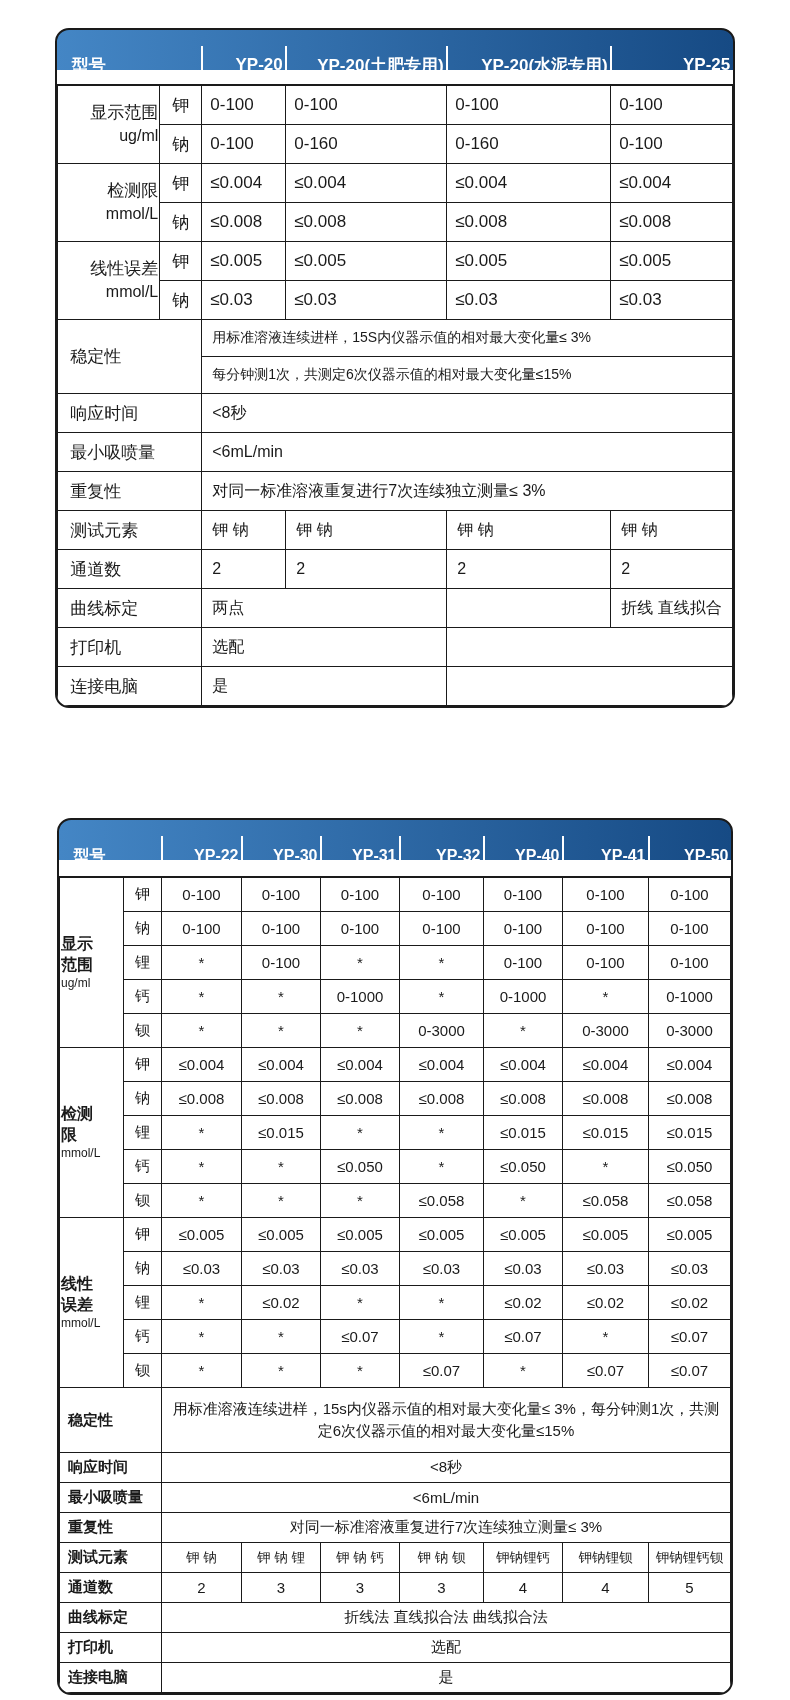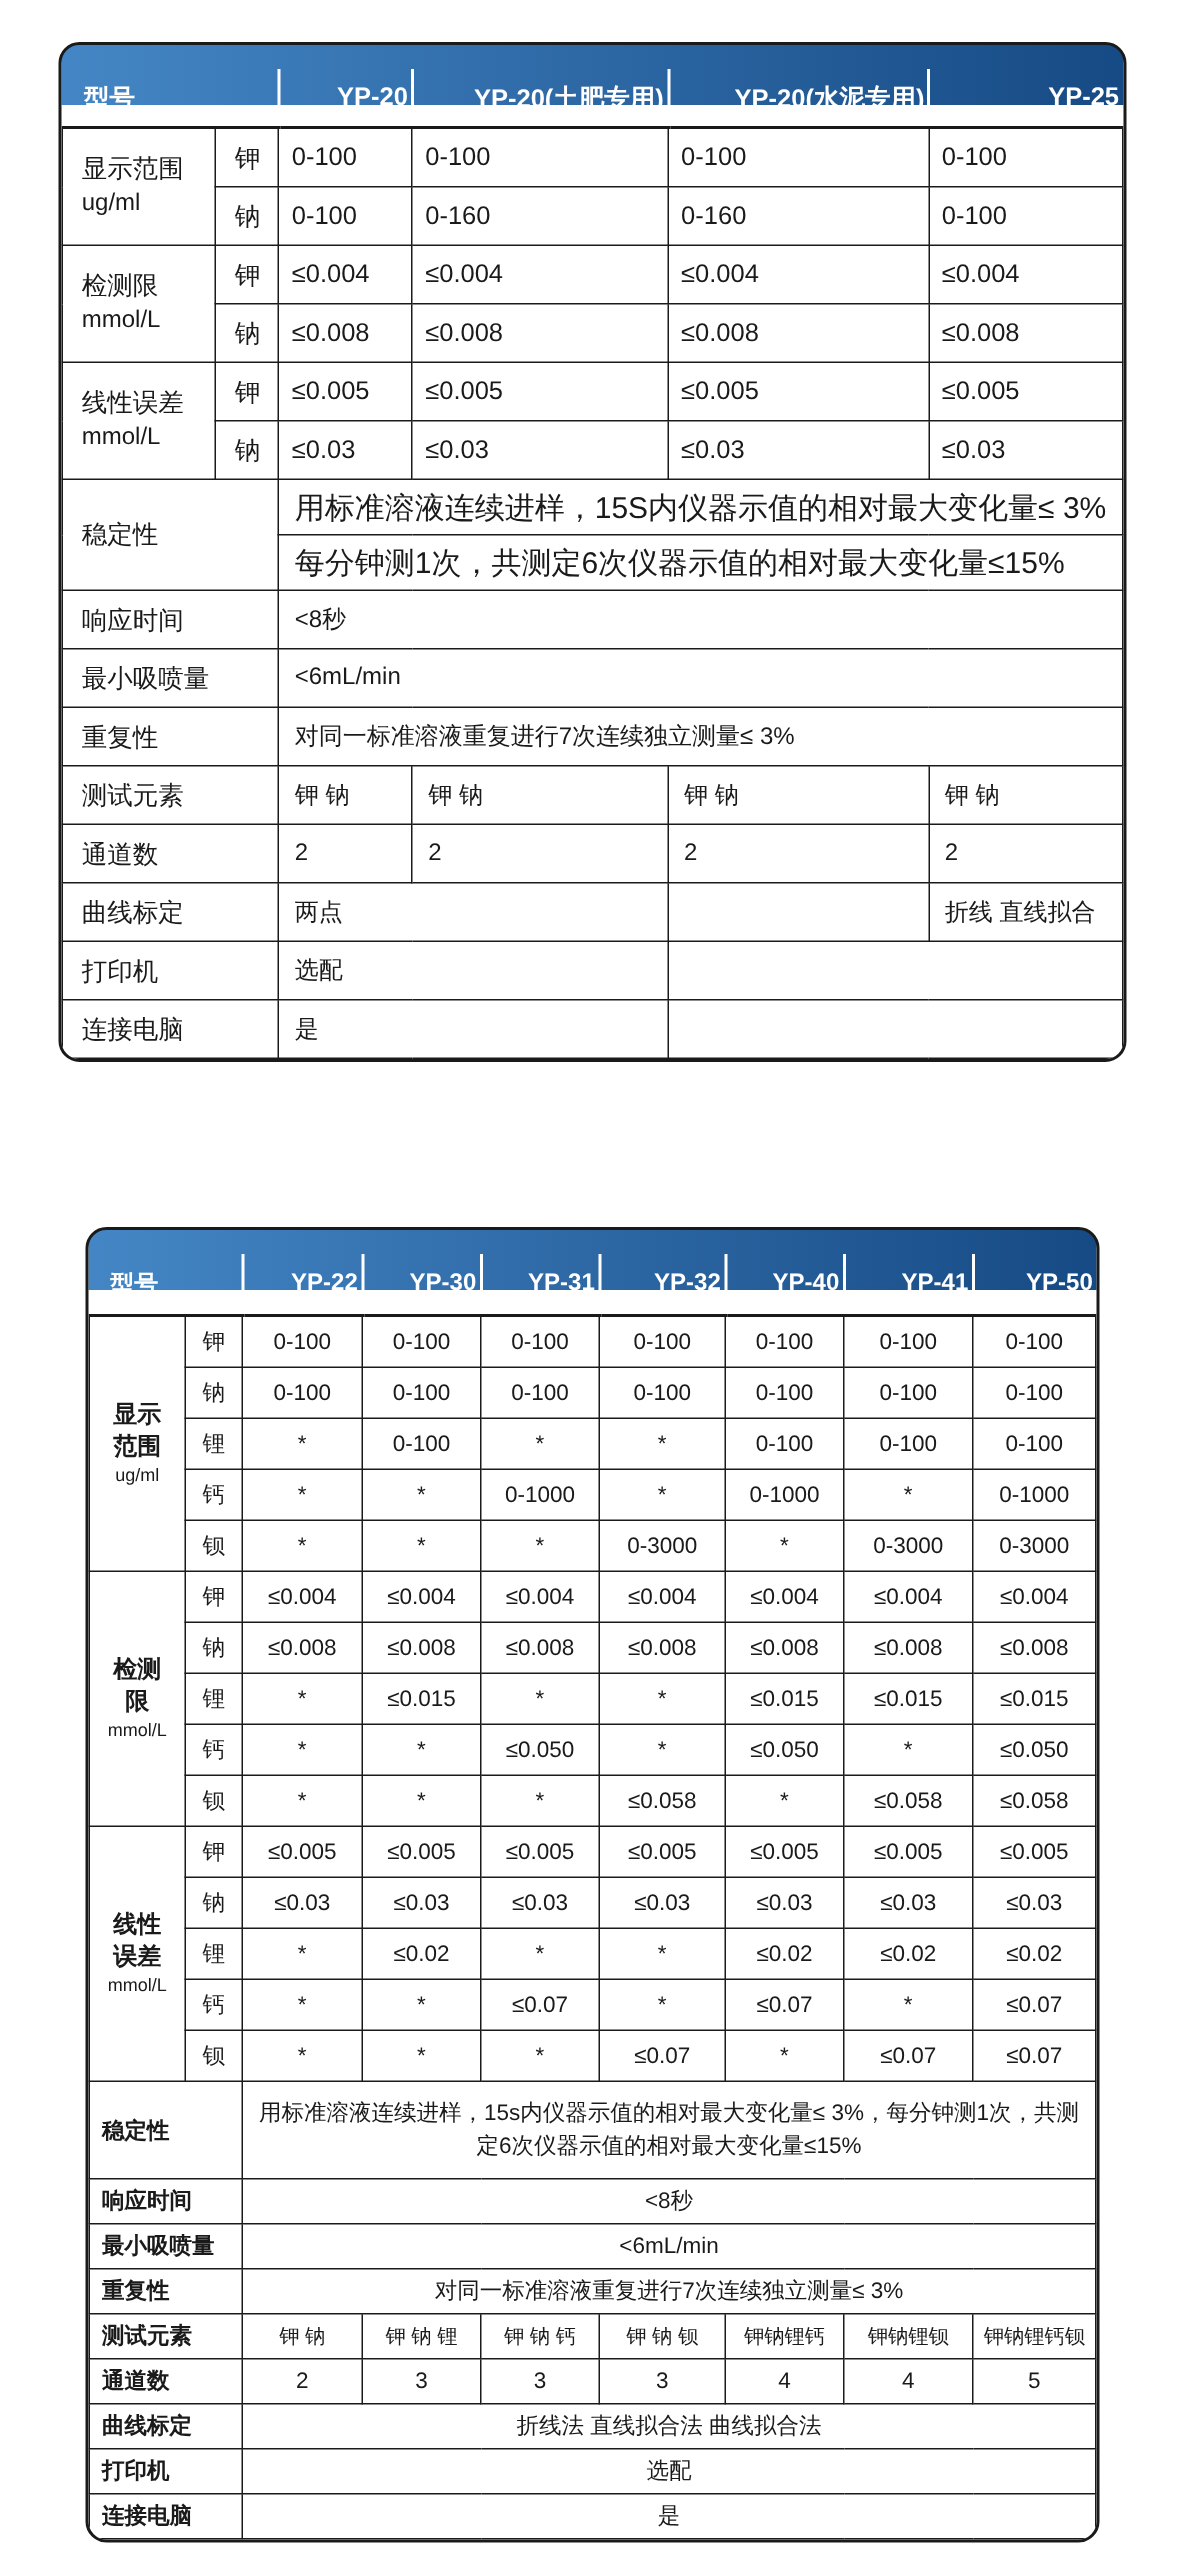--- a/index.html
+++ b/index.html
@@ -28,31 +28,31 @@
   table.spec th + th{border-left:2px solid #ffffff;}
   table.spec th.corner{text-align:left;padding-left:14px;}
   table.spec td{
     border:1.5px solid #1a1a1a;
     vertical-align:middle;
     overflow:hidden;
   }
   
   .t1 th{height:38px;font-size:17px;}
   .t1 td{height:36px;font-size:17px;}
-  .t1 td.glabel{text-align:left;padding-left:12px;line-height:1.35;}
+  .t1 td.glabel{text-align:right;padding-left:12px;line-height:1.35;}
   .t1 td.glabel .unit{font-size:16px;}
   .t1 td.elem{text-align:center;}
   .t1 td.val{text-align:left;padding:0 8px;white-space:nowrap;}
   .t1 td.rlabel{text-align:left;padding-left:12px;white-space:nowrap;}
   .t1 td.rval{text-align:left;padding:0 10px;font-size:16px;white-space:nowrap;}
-  .t1 td.sub{text-align:left;padding:0 10px;font-size:20px;white-space:nowrap;}
+  .t1 td.sub{text-align:left;padding:0 10px;font-size:14px;white-space:nowrap;}
   
   .t2 th{height:40px;font-size:16px;}
   .t2 td{height:31px;font-size:15px;}
-  .t2 td.glabel{text-align:center;font-weight:bold;font-size:16px;line-height:1.3;}
+  .t2 td.glabel{font-weight:bold;font-size:16px;line-height:1.3;}
   .t2 td.glabel .unit{font-weight:normal;font-size:12px;}
   .t2 td.elem{text-align:center;}
   .t2 td.val{text-align:center;white-space:nowrap;padding:0 2px;}
   .t2 td.rlabel{text-align:left;padding-left:8px;font-weight:bold;height:27px;white-space:nowrap;}
   .t2 td.rval{text-align:center;padding:0 8px;height:27px;white-space:nowrap;}
   .t2 td.rval.wrap{white-space:normal;height:56px;line-height:1.5;padding:4px 10px;}
   .t2 td.rval.small{font-size:13.5px;padding:0 4px;}
 </style>
 </head>
 <body>

